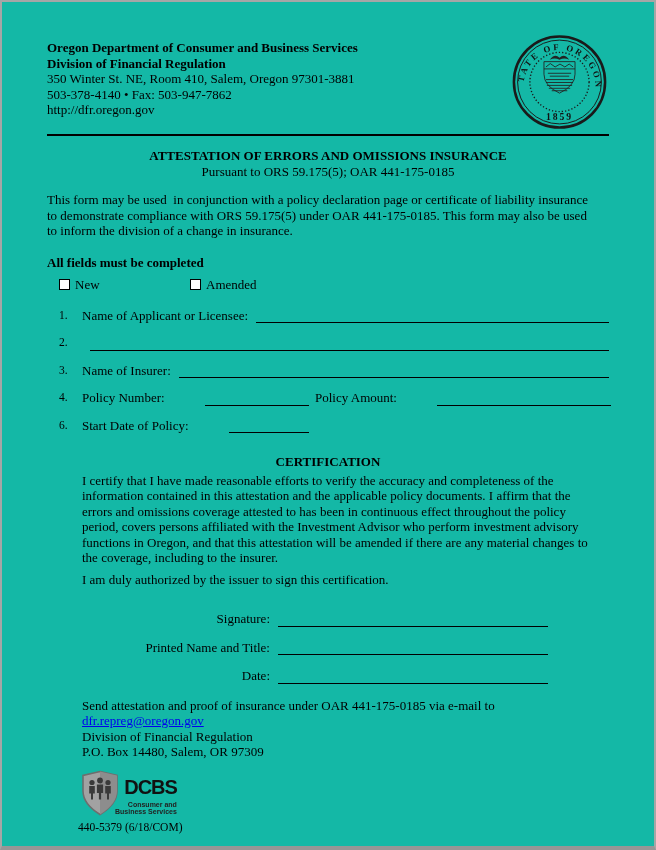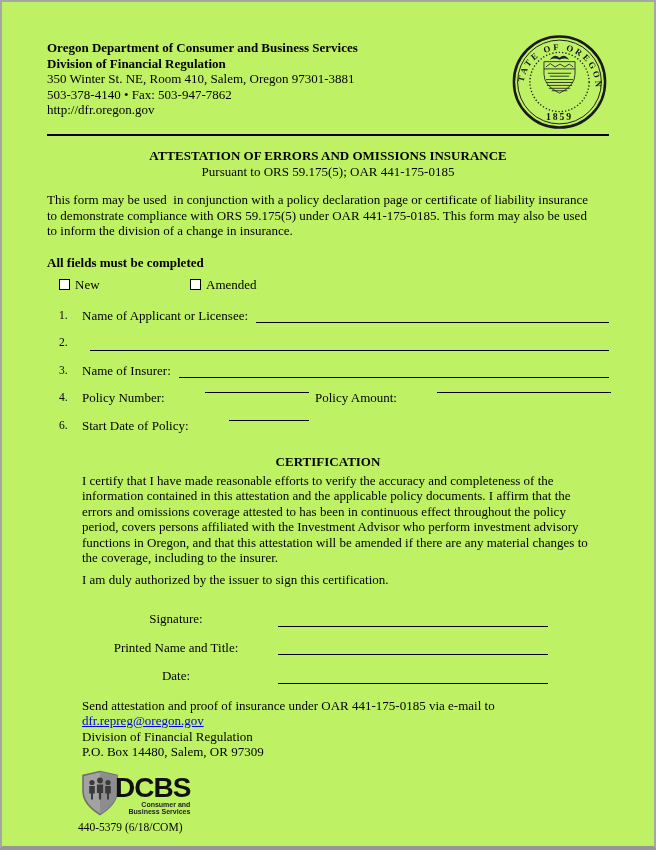--- a/index.html
+++ b/index.html
@@ -1,20 +1,20 @@
 <!DOCTYPE html>
 <html><head>
 <meta charset="utf-8">
 <style>
   * { box-sizing: border-box; margin: 0; padding: 0; }
   html, body { background: #ededed; }
   body { width: 656px; height: 850px; }
   .page {
     width: 656px; height: 850px;
-    background: #bef264;
+    background: #14b8a6;
     border: 2px solid #a6a6a6;
     border-bottom-width: 4px;
     border-bottom-color: #969696;
     padding: 38px 45px 0 45px;
     font-family: "Liberation Serif", serif;
     font-size: 13px;
     line-height: 15.5px;
     color: #000;
     position: relative;
   }
@@ -38,43 +38,43 @@
   .checkbox-row { display: flex; margin-top: 7px; padding-left: 12px; gap: 18px; }
   .checkbox-item { display: flex; align-items: center; width: 113px; }
   .checkbox-box { width: 11px; height: 11px; border: 1.5px solid #000; margin-right: 5px; background: #fff; flex: 0 0 auto; }
 
   
   .field-row { display: flex; align-items: flex-end; margin-top: 12px; padding-left: 12px; }
   .field-row.first { margin-top: 15px; }
   .field-num { width: 23px; font-size: 11.5px; flex: 0 0 auto; }
   .field-label { white-space: nowrap; }
   .fill-line { flex: 1; border-bottom: 1px solid #000; height: 3px; margin-left: 8px; }
-  .col { display: flex; align-items: flex-start; gap: 32px; }
+  .col { display: flex; align-items: flex-end; gap: 32px; }
   .col1 { width: 227px; flex: 0 0 auto; }
   .col2 { width: 296px; flex: 0 0 auto; margin-left: 6px; }
 
   
   .cert-heading { text-align: center; font-weight: bold; margin-top: 21px; }
   .cert-para { margin: 3px 0 0 35px; max-width: 510px; }
   .cert-line2 { margin: 6px 0 0 35px; }
 
   .sig-row { display: flex; align-items: flex-end; margin-left: 35px; padding-top: 13px; }
   .sig-row.first { padding-top: 24px; }
-  .sig-label { width: 188px; text-align: center; flex: 0 0 auto; }
+  .sig-label { width: 188px; text-align: right; flex: 0 0 auto; }
   .sig-line { width: 270px; border-bottom: 1px solid #000; height: 3px; margin-left: 8px; flex: 0 0 auto; }
 
   
   .submission { margin: 14px 0 0 35px; }
   .sub-line { white-space: pre-wrap; }
   .email-link { color: #0000EE; text-decoration: underline; cursor: pointer; }
 
   
   .dcbs-logo { display: flex; align-items: center; margin: 12px 0 0 33px; height: 46px; width: 128px; }
   .dcbs-text { display: flex; flex-direction: column; align-items: flex-end; margin-left: -5px; }
-  .dcbs-acronym { font-family: "Liberation Sans", sans-serif; font-weight: bold; font-size: 28px; line-height: 27px; letter-spacing: -1px; color: #111; }
+  .dcbs-acronym { font-family: "Liberation Sans", sans-serif; font-weight: bold; font-size: 20px; line-height: 27px; letter-spacing: -1px; color: #111; }
   .dcbs-caption { font-family: "Liberation Sans", sans-serif; font-size: 7px; line-height: 7.5px; text-align: right; color: #222; font-weight: bold; }
   .form-number { margin-left: 31px; margin-top: 2px; font-size: 11.5px; }
 </style>
 </head>
 <body>
 
 <div class="page">
 
   <div class="header">
     <div class="header-left">

